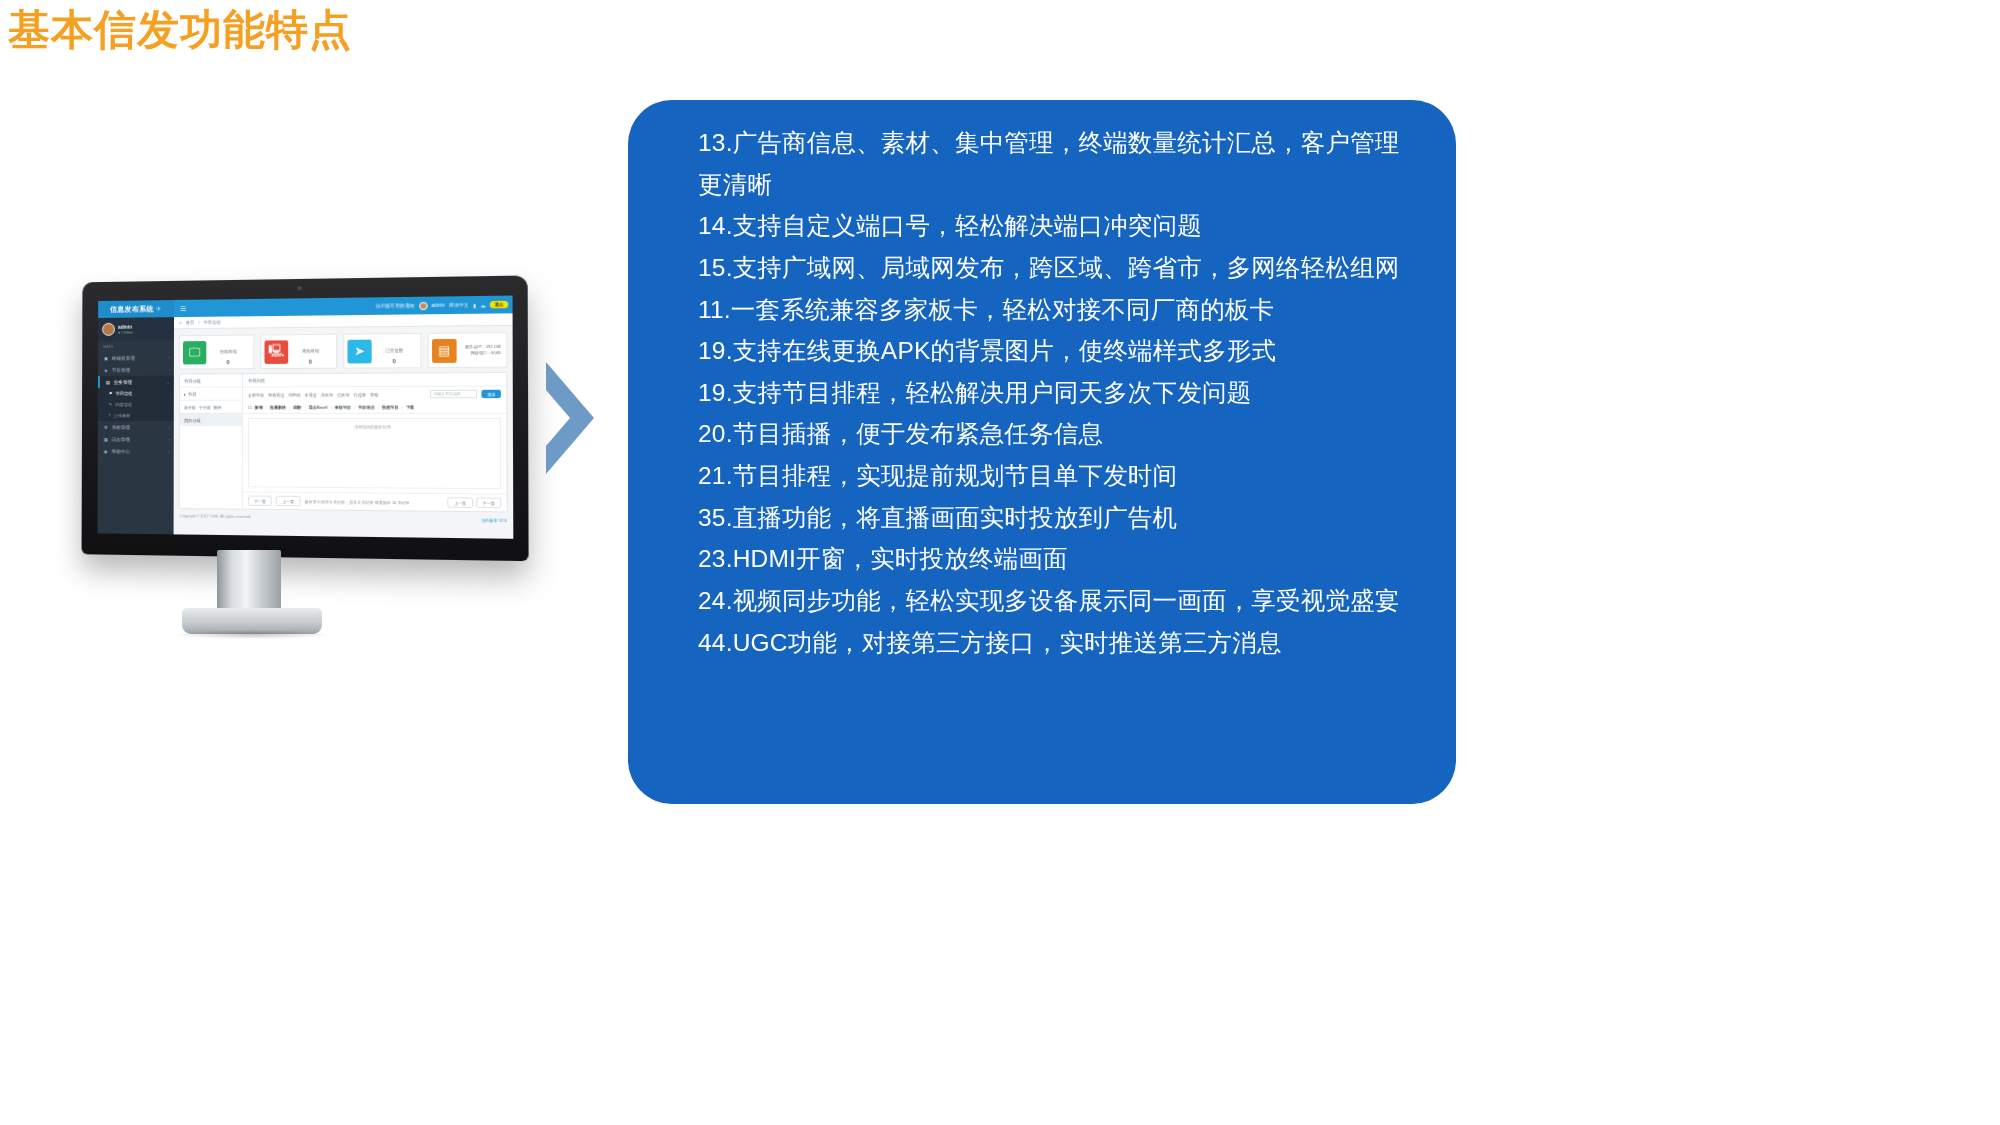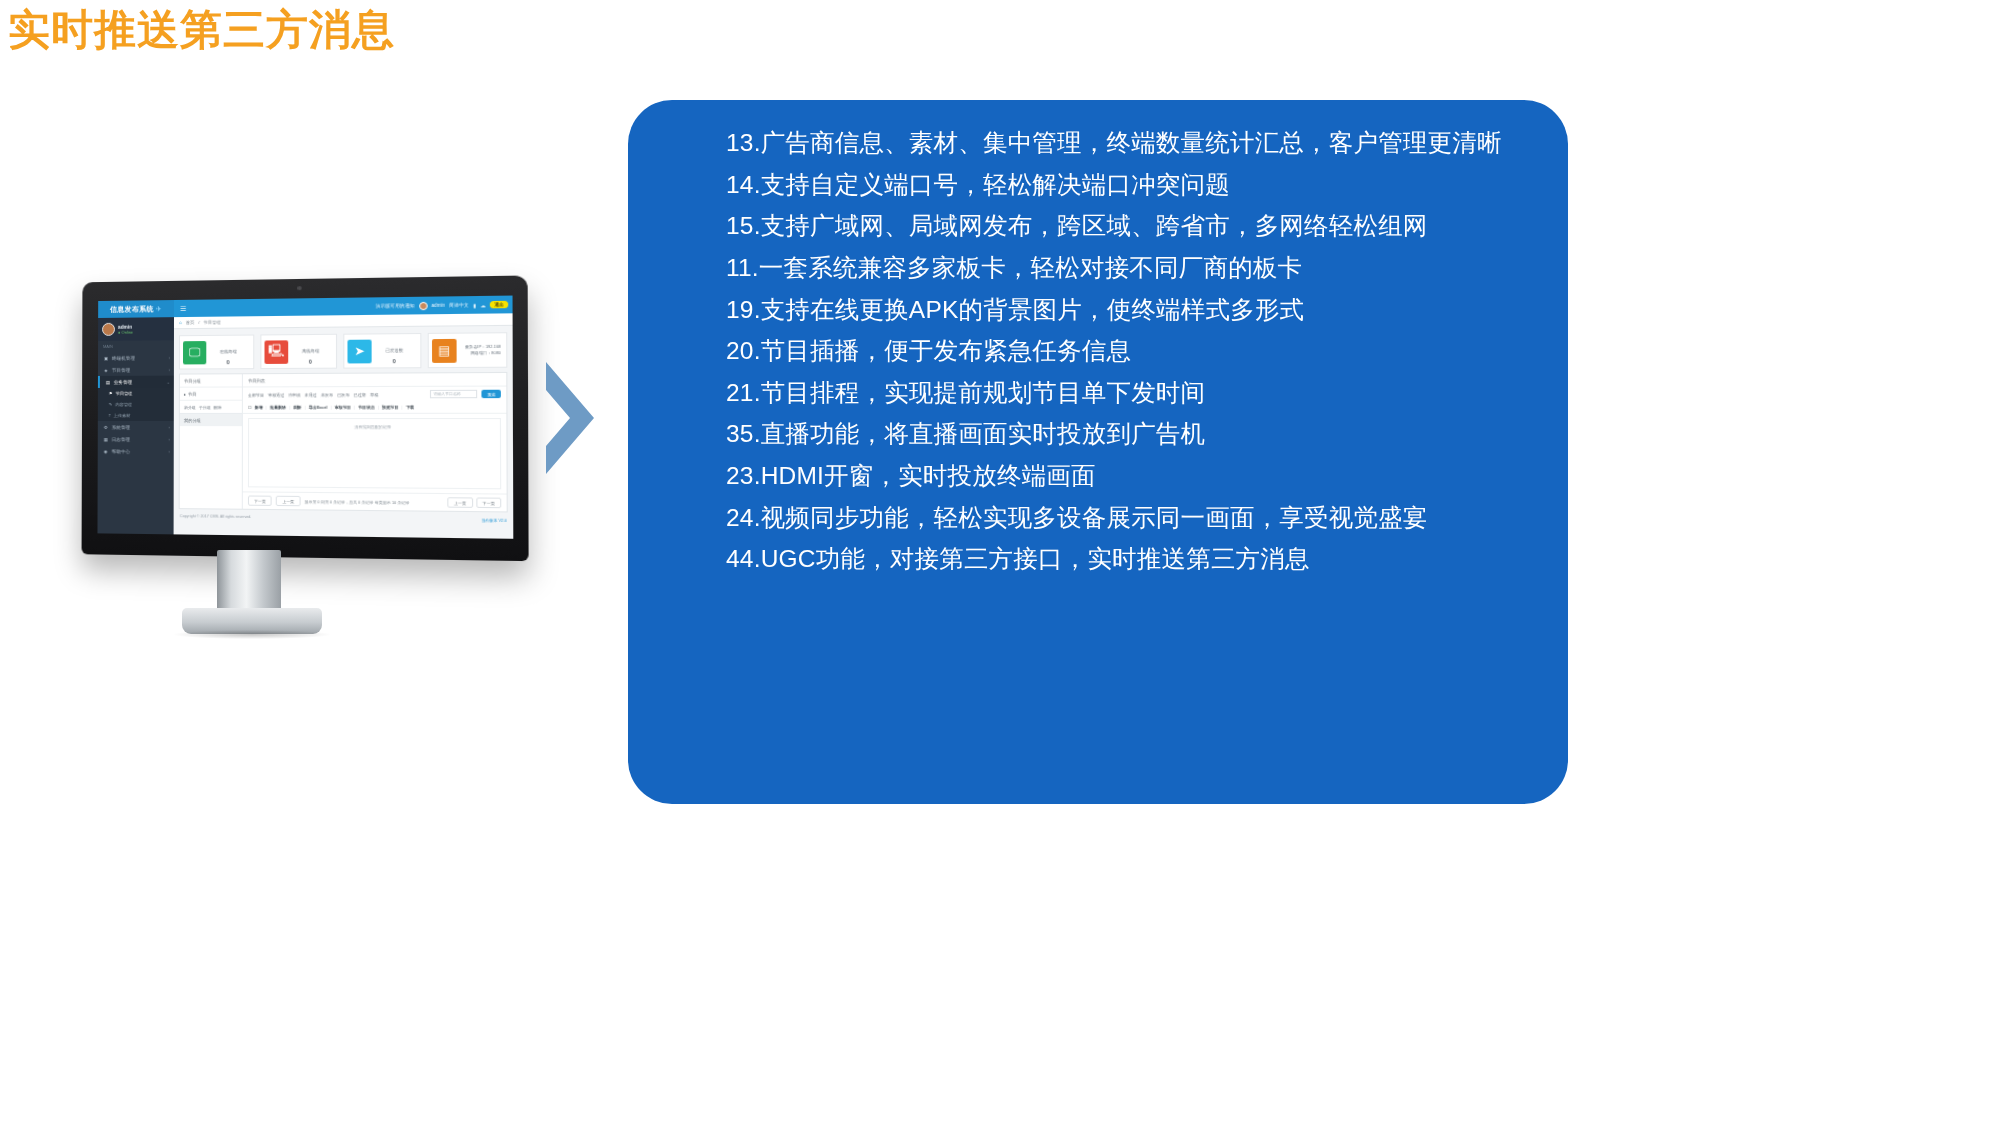--- a/index.html
+++ b/index.html
@@ -225,40 +225,40 @@
   #chevron-arrow{
     position:absolute;
     left:542px; top:358px;
     width:60px; height:120px;
   }
 
   
   #features-panel{
     position:absolute;
     left:628px; top:100px;
-    width:940px; height:704px;
+    width:828px; height:704px;
     background:#1565C0;
     border-radius:44px;
-    padding:22px 36px 18px 98px;
+    padding:22px 36px 18px 70px;
   }
   #features-list{
     list-style:none;
     color:#ffffff;
   }
   #features-list li{
     font-size:24.5px;
     line-height:1.70;
     color:#ffffff;
     letter-spacing:.2px;
   }
 </style>
 </head>
 <body>
 
-<div id="slide-title">实时推送第三方消息</div>
+<div id="slide-title">基本信发功能特点</div>
 
 <div id="monitor-illustration">
 
   <div class="mon-bezel">
     <div class="mon-camera"></div>
 
     <div class="mon-screen">
 
       <div class="app-topbar">
         <div class="app-brand">
@@ -458,20 +458,21 @@
   <polygon points="4,4 52,60 4,116 4,88 28,60 4,32" fill="#6E9BC5"></polygon>
 </svg>
 
 <div id="features-panel">
   <ul id="features-list">
     <li>13.广告商信息、素材、集中管理，终端数量统计汇总，客户管理更清晰</li>
     <li>14.支持自定义端口号，轻松解决端口冲突问题</li>
     <li>15.支持广域网、局域网发布，跨区域、跨省市，多网络轻松组网</li>
     <li>11.一套系统兼容多家板卡，轻松对接不同厂商的板卡</li>
     <li>19.支持在线更换APK的背景图片，使终端样式多形式</li>
+    <li>19.支持节目排程，轻松解决用户同天多次下发问题</li>
     <li>20.节目插播，便于发布紧急任务信息</li>
     <li>21.节目排程，实现提前规划节目单下发时间</li>
     <li>35.直播功能，将直播画面实时投放到广告机</li>
     <li>23.HDMI开窗，实时投放终端画面</li>
     <li>24.视频同步功能，轻松实现多设备展示同一画面，享受视觉盛宴</li>
     <li>44.UGC功能，对接第三方接口，实时推送第三方消息</li>
   </ul>
 </div>
 
 </body></html>

